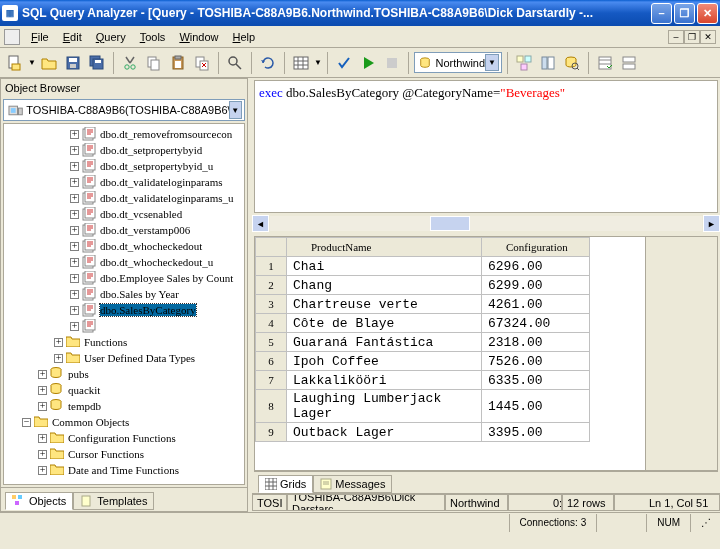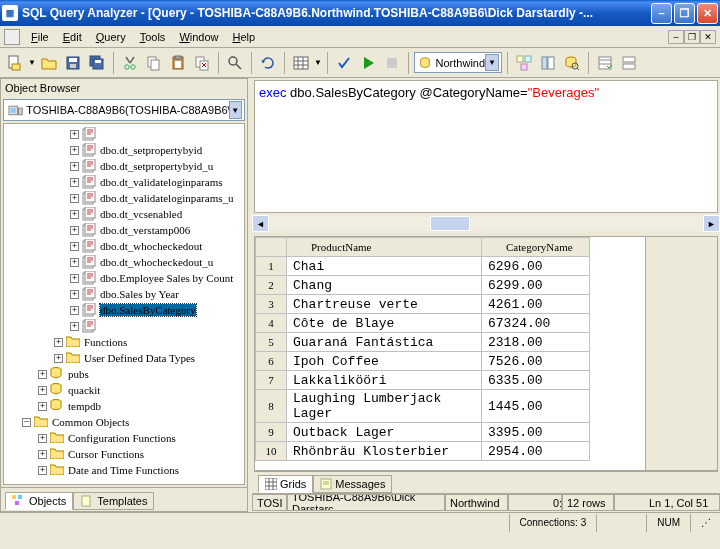--- a/index.html
+++ b/index.html
@@ -31,21 +31,21 @@
   .tree { flex: 1; background: #fff; border: 1px solid #aca899; margin: 0 2px 2px 2px; overflow: auto; font-family: Tahoma; font-size: 11px; padding: 2px 0; }
   .tnode { display: flex; align-items: center; height: 16px; white-space: nowrap; }
   .exp { width: 9px; height: 9px; border: 1px solid #808080; display: flex; align-items: center; justify-content: center; font-size: 10px; margin-right: 3px; line-height: 1; color:#000; flex-shrink:0;}
   .ticon { width: 16px; height: 14px; margin-right: 2px; flex-shrink:0;}
   .tnode.sel .lbl { background: #0369a1; outline: 1px dotted #333; }
   .bottom-tabs { height: 24px; background: #ece9d8; display: flex; align-items: center; border-top: 1px solid #aca899; padding-left: 4px; gap: 0; }
   .tab { border: 1px solid #aca899; padding: 2px 6px; background: #ece9d8; display: flex; align-items: center; gap: 3px; font-size: 11px; margin-top:2px; }
   .tab.active { background: #fff; border-bottom-color:#fff; }
   .right { flex: 1; display: flex; flex-direction: column; }
   .query-pane { height: 154px; display:flex; flex-direction:column; }
-  .query-text { flex:1; background: #fff; border: 1px solid #aca899; margin: 2px; font-family: Liberation Sans, sans-serif; font-size: 13px; padding: 4px; overflow:auto; white-space: pre; }
+  .query-text { flex:1; background: #fff; border: 1px solid #aca899; margin: 2px; font-family: Liberation Serif, serif; font-size: 13px; padding: 4px; overflow:auto; white-space: pre; }
   .kw-exec { color: #0000ff; }
   .kw-str { color: #ff0000; }
   .sb { height: 17px; background: #ece9d8; display: flex; }
   .sb-track { flex:1; background:#f0ede1; border:1px solid #ece9d8;}
   .sb-btn { width: 17px; height: 17px; background: #c6d3ef; border:1px solid #fff; display:flex;align-items:center;justify-content:center;font-size:9px;}
   .hsplit { height: 4px; background: #ece9d8; cursor:row-resize;}
   .grid-pane { flex: 1; display: flex; flex-direction: column; margin: 0 2px; }
   .grid-wrap { flex:1; border: 1px solid #aca899; background: #fff; overflow: hidden; display:flex; }
   .grid-inner{flex:1; overflow:auto;}
   .grid-extra{width:72px; background:#ece9d8; border-left:1px solid #aca899;}
@@ -249,20 +249,21 @@
       <div class="dd">▼</div>
     </div>
     <div class="tree" id="tree">
         <div class="tnode" style="padding-left: 66px;">
           <span class="exp">+</span>
           <span class="ticon"><svg class="sp-icon" viewBox="0 0 14 14">
               <rect x="1" y="2" width="10" height="11" fill="#fff" stroke="#888"></rect>
               <rect x="3" y="0" width="10" height="11" fill="#fff" stroke="#888"></rect>
               <path d="M5 3h6M5 5h6M5 7h4" stroke="#c33"></path>
             </svg></span>
+          <span class="lbl">dbo.dt_removefromsourcecon</span>
         </div>
         <div class="tnode" style="padding-left: 66px;">
           <span class="exp">+</span>
           <span class="ticon"><svg class="sp-icon" viewBox="0 0 14 14">
               <rect x="1" y="2" width="10" height="11" fill="#fff" stroke="#888"></rect>
               <rect x="3" y="0" width="10" height="11" fill="#fff" stroke="#888"></rect>
               <path d="M5 3h6M5 5h6M5 7h4" stroke="#c33"></path>
             </svg></span>
           <span class="lbl">dbo.dt_setpropertybyid</span>
         </div>
@@ -464,21 +465,21 @@
     </div>
     <div class="hsplit"></div>
     <div class="grid-pane">
       <div class="grid-wrap">
         <div class="grid-inner">
         <table class="grid">
           <thead>
                 <tr>
             <th class="rownum"></th>
             <th class="col-pn">ProductName</th>
-            <th class="col-tp">CategoryName</th>
+            <th class="col-tp">Configuration</th>
           </tr>
               </thead>
           <tbody id="grid-body">
                 <tr>
                   <td class="rownum">1</td>
                   <td>Chai</td>
                   <td>6296.00</td>
                 </tr>
                 <tr>
                   <td class="rownum">2</td>
@@ -512,25 +513,20 @@
                 </tr>
                 <tr>
                   <td class="rownum">8</td>
                   <td>Laughing Lumberjack Lager</td>
                   <td>1445.00</td>
                 </tr>
                 <tr>
                   <td class="rownum">9</td>
                   <td>Outback Lager</td>
                   <td>3395.00</td>
-                </tr>
-                <tr>
-                  <td class="rownum">10</td>
-                  <td>Rhönbräu Klosterbier</td>
-                  <td>2954.00</td>
                 </tr>
               </tbody>
         </table>
         </div>
         <div class="grid-extra"></div>
       </div>
       <div class="result-tabs">
         <div class="tab active">
           <svg width="12" height="12" viewBox="0 0 12 12">
               <rect x="0" y="0" width="12" height="12" fill="#fff" stroke="#666"></rect>

